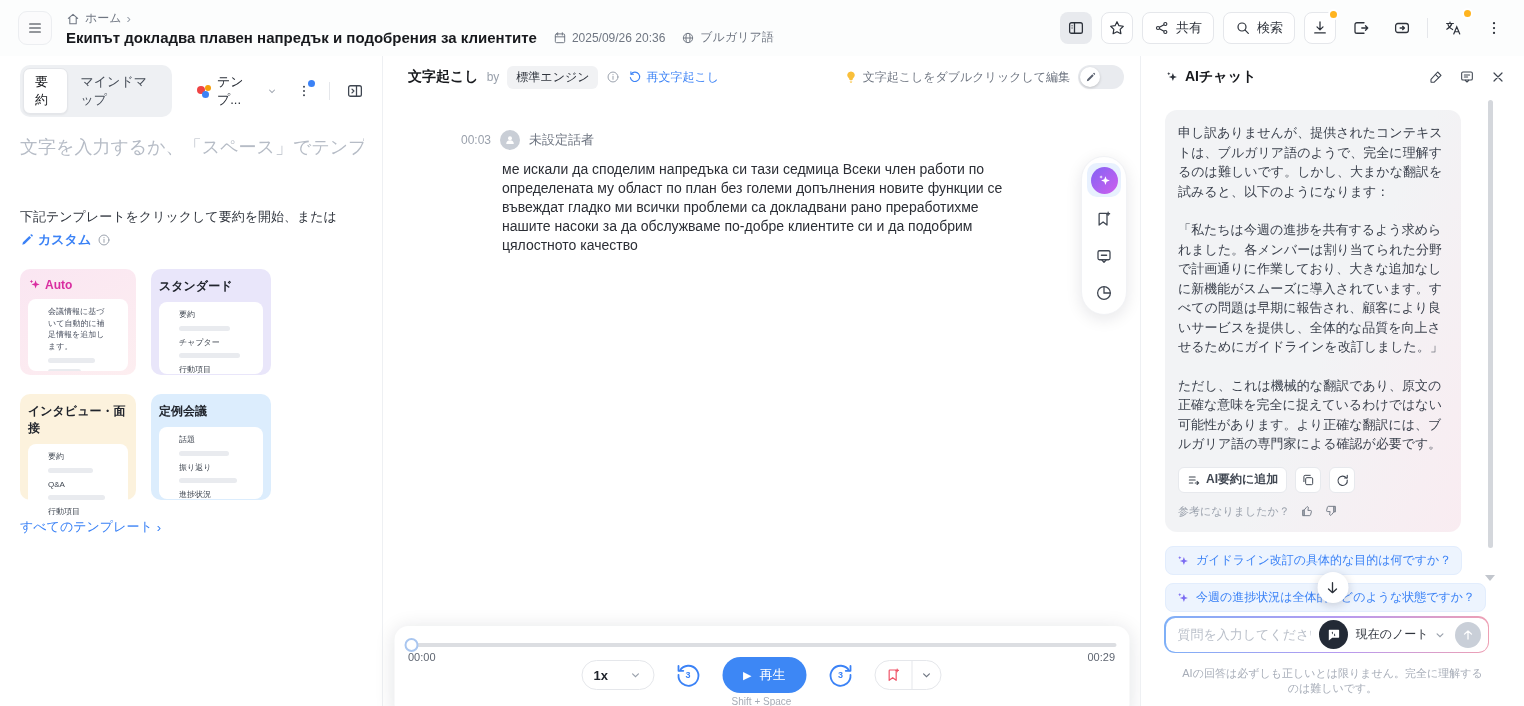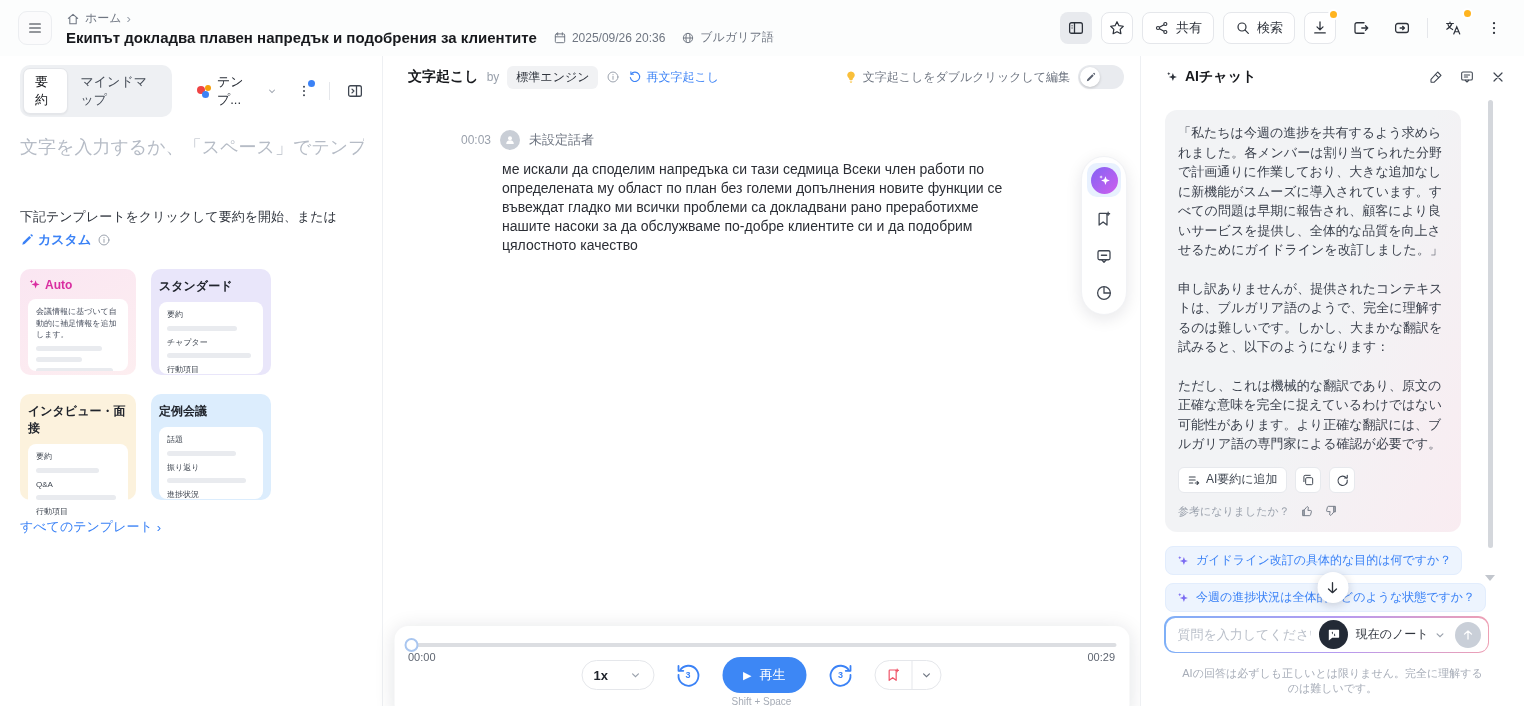--- a/index.html
+++ b/index.html
@@ -52,21 +52,21 @@
   .info-ic { color:#9aa1ac; }
 
   .cards { display:grid; grid-template-columns:116px 120px; column-gap:15px; row-gap:19px; margin-top:20px; }
   .card { border-radius:10px; padding:9px 8px 8px; height:106px; }
   .card.auto { background:linear-gradient(150deg,#fae6f2 0%,#fdeef0 100%); }
   .card.standard { background:#e9e6fa; }
   .card.interview { background:#fcf2dd; }
   .card.meeting { background:#dcedfd; }
   .card-title { font-size:12px; font-weight:bold; color:#20242c; display:flex; align-items:center; gap:3px; }
   .card.auto .card-title { color:#d92da0; }
-  .card-inner { background:#fff; border-radius:8px; margin-top:7px; padding:7px 8px; height:72px; overflow:hidden; font-size:8px; color:#4a5160; line-height:1.45; }
+  .card-inner { background:#fff; border-radius:8px; margin-top:7px; padding:7px 20px; height:72px; overflow:hidden; font-size:8px; color:#4a5160; line-height:1.45; }
   .bar { height:5px; background:#e9ebef; border-radius:3px; margin:5px 0 6px; }
   .sec-label { font-size:8px; color:#3f4651; }
   .all-templates { margin-top:18px; font-size:13px; color:#3b82f6; display:flex; align-items:center; gap:4px; }
 
   
   .center-panel { flex:1; position:relative; min-width:0; }
   .t-header { height:42px; display:flex; align-items:center; gap:8px; padding:0 16px 0 25px; }
   .t-title { font-size:14px; font-weight:bold; color:#17191d; }
   .t-by { font-size:12px; color:#9aa1ac; }
   .engine-chip { background:#f1f2f4; border-radius:6px; padding:3px 9px; font-size:12px; color:#2f343d; }
@@ -111,21 +111,21 @@
   
   .ai-panel { width:384px; flex:none; border-left:1px solid #eef0f3; display:flex; flex-direction:column; position:relative; background:#fff; }
   .ai-header { height:42px; display:flex; align-items:center; gap:6px; padding:0 18px 0 24px; flex:none; }
   .ai-title { font-size:14px; font-weight:bold; color:#17191d; }
   .ai-h-right { margin-left:auto; display:flex; align-items:center; gap:15px; color:#3f4651; }
   .ai-body { flex:1; min-height:0; position:relative; padding:12px 24px 0; overflow:hidden; }
   .bubble { width:296px; background:linear-gradient(115deg,#f2f3f5 55%,#f9ecf1 100%); border-radius:12px; padding:13px 13px 11px; font-size:13px; line-height:19.5px; color:#3b414d; }
   .bubble p { margin:0 0 19px; }
   .bubble p:last-of-type { margin-bottom:0; }
   .bubble-actions { display:flex; align-items:center; gap:8px; margin-top:13px; }
-  .act-btn { background:#fff; border:1px solid #e7e9ed; border-radius:6px; height:26px; padding:0 8px; display:flex; align-items:center; gap:5px; font-size:12px; color:#3f4651; }
+  .act-btn { background:#fff; border:1px solid #e7e9ed; border-radius:6px; height:26px; padding:0 8px; display:flex; align-items:center; gap:5px; font-size:12px; color:#3f4651;font-weight:bold; }
   .sq-btn { width:26px; padding:0; justify-content:center; }
   .feedback { display:flex; align-items:center; gap:10px; margin-top:9px; font-size:11px; color:#9aa1ac; }
   .thumb { color:#6f7682; }
   .chips { margin-top:14px; display:flex; flex-direction:column; align-items:flex-start; gap:8px; }
   .chip { background:#edf4fe; border:1px solid #e2edfd; border-radius:8px; padding:5px 10px; font-size:12px; color:#3b82f6; display:flex; align-items:center; gap:6px; }
   .chip-spark { color:#7b6cf2; }
   .scroll-down { position:absolute; left:50%; bottom:9px; transform:translateX(-50%); width:31px; height:31px; border-radius:50%; background:#fff; box-shadow:0 2px 10px rgba(20,24,40,.18); display:grid; place-items:center; font-size:15px; color:#2d323b; border:none; }
   .ai-scrollbar { position:absolute; right:31px; top:2px; width:5px; height:455px; }
   .ai-thumb { position:absolute; top:0; width:5px; height:448px; background:#d4d7dc; border-radius:3px; }
   .ai-arrow { position:absolute; right:29px; top:477px; width:0; height:0; border-left:5px solid transparent; border-right:5px solid transparent; border-top:6px solid #c2c6cd; }
@@ -507,22 +507,22 @@
               <path d="M8 9h8M8 12h5" stroke-linecap="round"></path>
             </svg>
           <svg class="ic" viewBox="0 0 24 24" fill="none" stroke="currentColor" stroke-width="1.8" stroke-linecap="round">
               <path d="M6 6l12 12M18 6L6 18"></path>
             </svg>
         </div>
       </div>
 
       <div class="ai-body">
         <div class="bubble">
+          <p>申し訳ありませんが、提供されたコンテキストは、ブルガリア語のようで、完全に理解するのは難しいです。しかし、大まかな翻訳を試みると、以下のようになります：</p>
           <p>「私たちは今週の進捗を共有するよう求められました。各メンバーは割り当てられた分野で計画通りに作業しており、大きな追加なしに新機能がスムーズに導入されています。すべての問題は早期に報告され、顧客により良いサービスを提供し、全体的な品質を向上させるためにガイドラインを改訂しました。」</p>
-          <p>申し訳ありませんが、提供されたコンテキストは、ブルガリア語のようで、完全に理解するのは難しいです。しかし、大まかな翻訳を試みると、以下のようになります：</p>
           <p>ただし、これは機械的な翻訳であり、原文の正確な意味を完全に捉えているわけではない可能性があります。より正確な翻訳には、ブルガリア語の専門家による確認が必要です。</p>
           <div class="bubble-actions">
             <button class="act-btn">
               <svg class="ic14" viewBox="0 0 24 24" fill="none" stroke="currentColor" stroke-width="1.8" stroke-linecap="round">
                   <path d="M4 7h10M4 12h10M4 17h6"></path>
                   <path d="M14 17h6M17.2 14.2L20 17l-2.8 2.8" stroke-linejoin="round"></path>
                 </svg>
               <span>AI要約に追加</span>
             </button>
             <button class="act-btn sq-btn">

